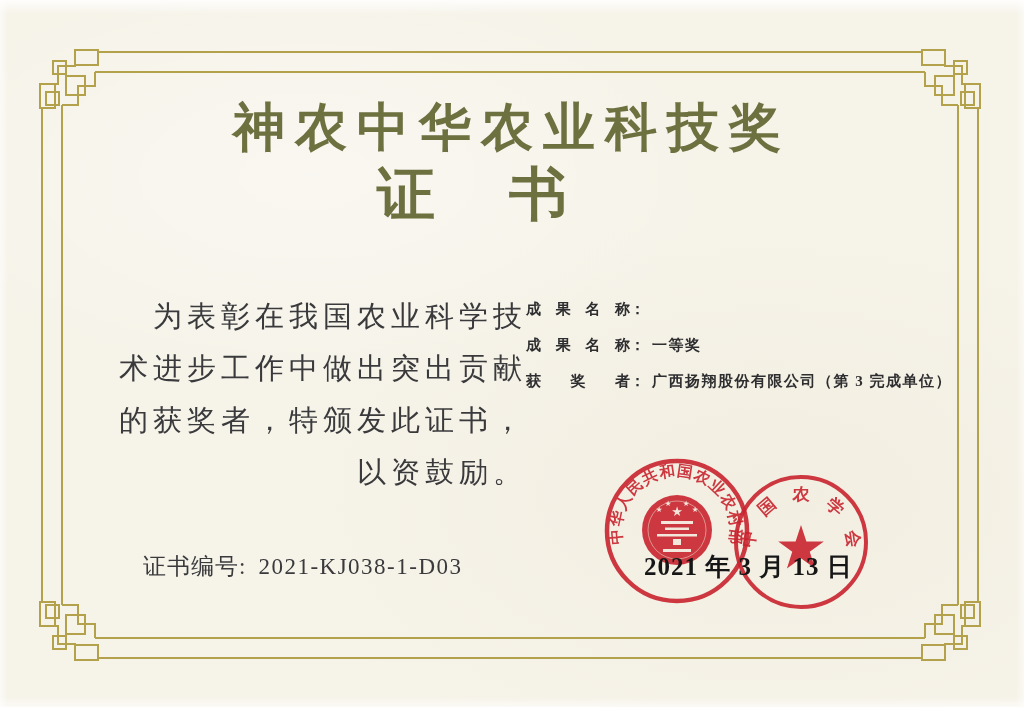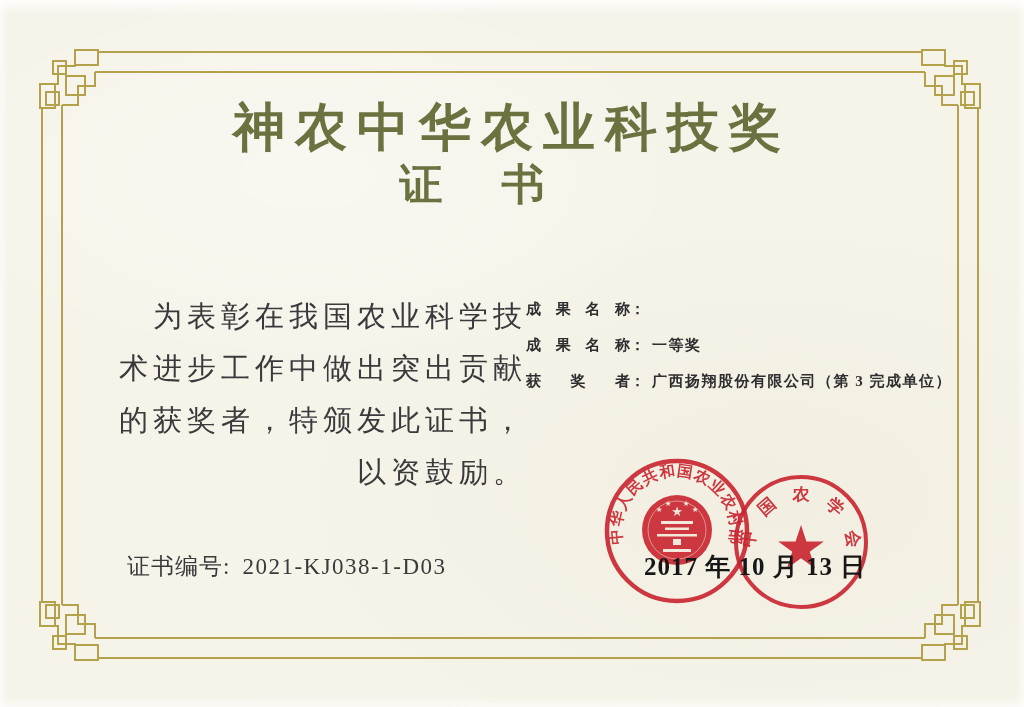--- a/index.html
+++ b/index.html
@@ -25,41 +25,41 @@
   }
   svg.overlay{position:absolute; left:0; top:0; pointer-events:none;}
   .gold-line{stroke:var(--gold); stroke-width:2; fill:none;}
   .title1{
     position:absolute; left:0; top:93px; width:1024px; margin:0;
     text-align:center; font-size:52px; font-weight:bold; letter-spacing:10px;
     color:var(--olive); white-space:nowrap;
   }
   .title2{
     position:absolute; left:0; top:156px; width:952px; margin:0;
-    text-align:center; font-size:43px; font-weight:bold; letter-spacing:8px;
+    text-align:center; font-size:58px; font-weight:bold; letter-spacing:8px;
     color:var(--olive); white-space:nowrap;
   }
   .citation{
     position:absolute; left:93px; top:290px; width:434px; margin:0;
     font-size:29px; line-height:52px; letter-spacing:5px;
     text-indent:2em; color:var(--ink);text-align:right;
   }
   .fields{
     position:absolute; left:526px; top:291px; width:452px;
     font-size:15px; font-weight:bold; line-height:36px; color:var(--ink_bold);
   }
   .field-row{display:flex; align-items:flex-start;}
   .f-label{
     display:inline-block; width:104px; flex:0 0 104px;
     text-align:justify; text-align-last:justify;
   }
   .f-colon{flex:0 0 22px; width:22px;}
   .f-value{width:318px; flex:0 0 318px; letter-spacing:1.5px;}
   .certno{
-    position:absolute; left:127px; top:551px; font-size:23px; color:var(--ink);
+    position:absolute; left:143px; top:551px; font-size:23px; color:var(--ink);
     white-space:nowrap; letter-spacing:1px;
   }
   .certno .num{margin-left:12px; letter-spacing:1.5px;}
   .issue-date{
     position:absolute; left:644px; top:550px; z-index:5;
     font-size:25px; font-weight:bold; color:#161616; letter-spacing:1px;
     white-space:nowrap;
   }
   .seal-stroke{stroke:var(--seal_red); fill:none;}
   .seal-fill{fill:var(--seal_red);}
@@ -152,15 +152,15 @@
     <g opacity="0.9">
       <circle class="seal-stroke" cx="801" cy="542" r="65" stroke-width="4"></circle>
       <path id="arcR" d="M 754.6,554.2 A 47,47 0 1 1 847.4,554.2" fill="none"></path>
       <text class="seal-text" font-size="17">
         <textPath href="#arcR" startOffset="50%" text-anchor="middle" textLength="150">中国农学会</textPath>
       </text>
       <polygon class="seal-fill" transform="translate(801,549)" points="0,-24 5.4,-7.4 22.8,-7.4 8.75,2.8 14.1,19.4 0,9.2 -14.1,19.4 -8.75,2.8 -22.8,-7.4 -5.4,-7.4"></polygon>
     </g>
   </svg>
 
-  <div class="issue-date">2017 年 10 月 13 日</div>
+  <div class="issue-date">2021 年 3 月 13 日</div>
 
 </div>
 
 </body></html>

